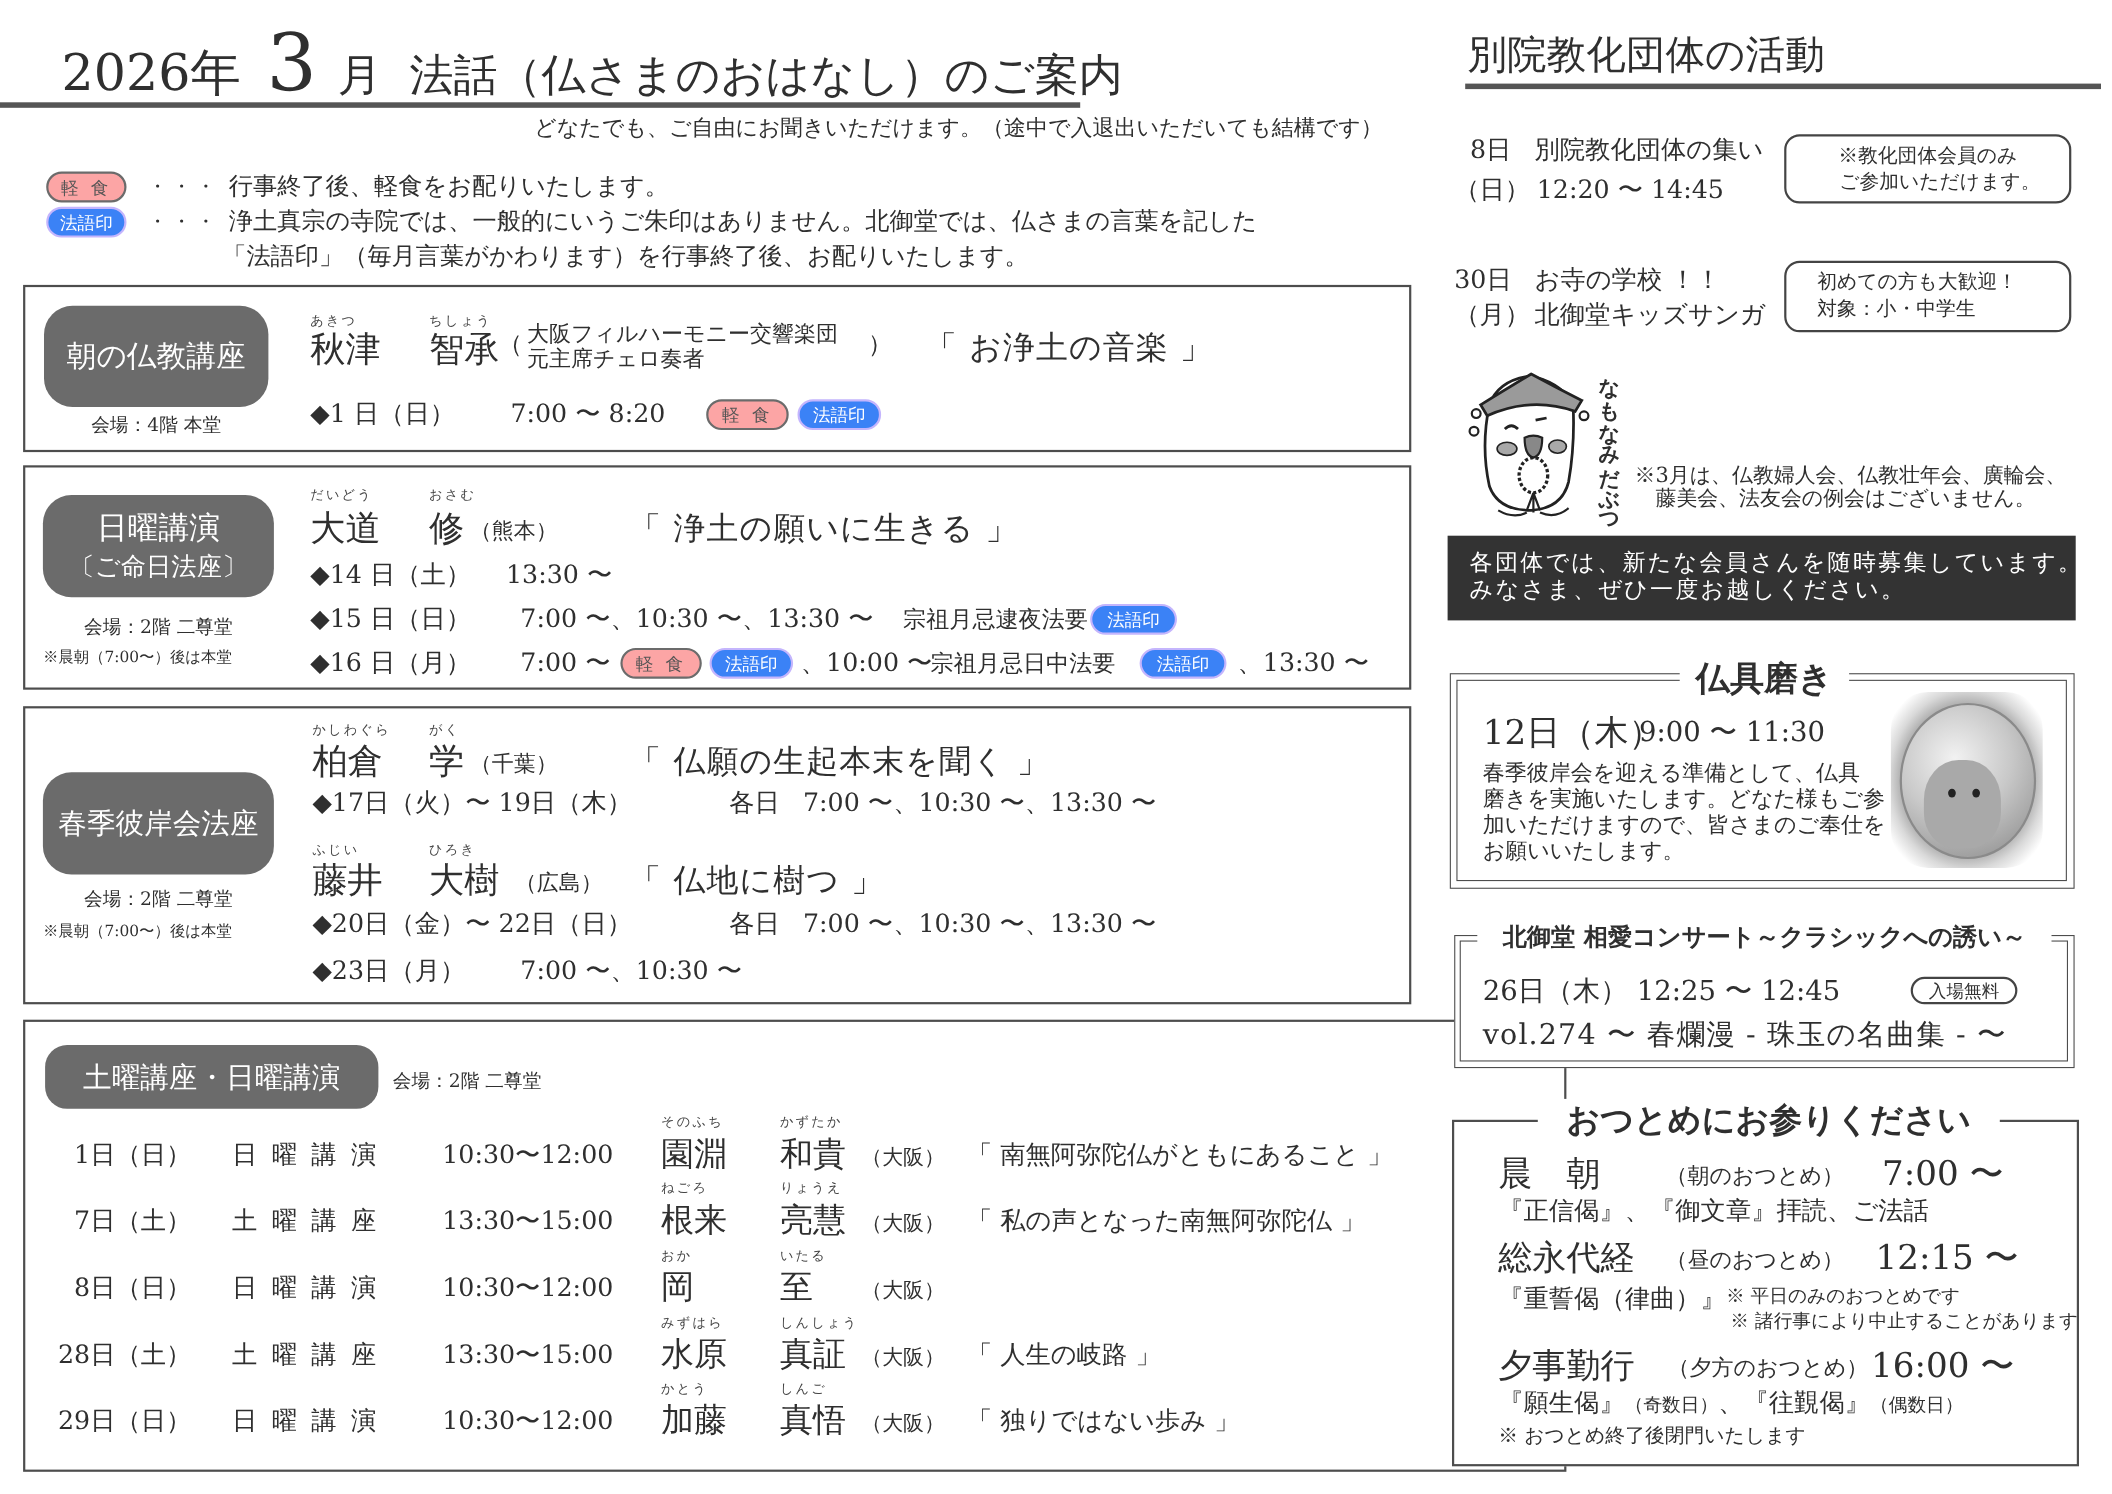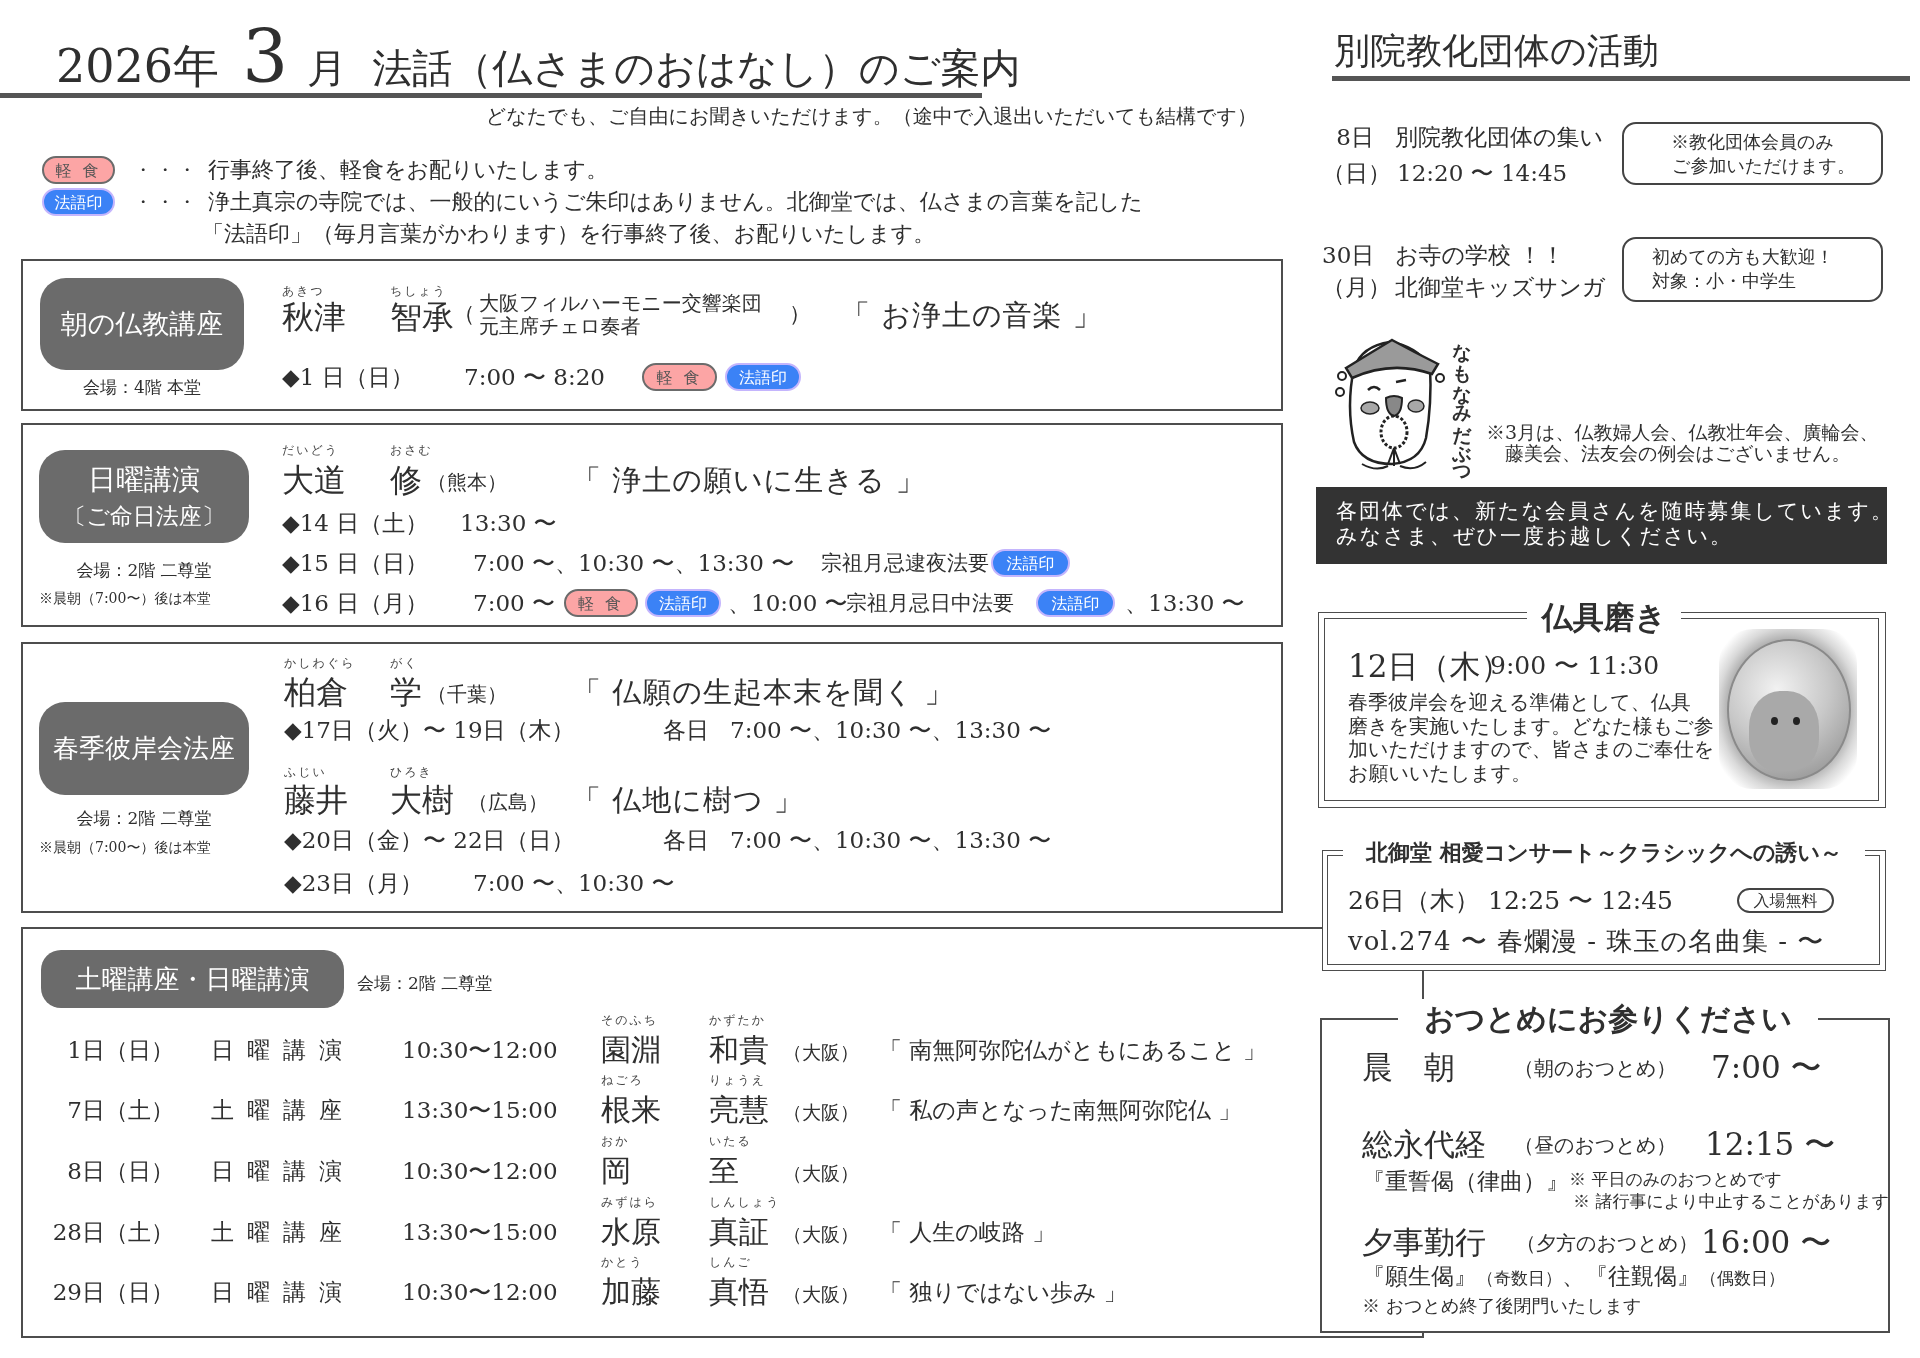--- a/index.html
+++ b/index.html
@@ -278,20 +278,21 @@
   <div class="pill" style="left:414px;top:37px;width:97px;height:25px;line-height:21px;border:2px solid #444;border-radius:13px;font-size:16px;color:#333;">入場無料</div>
   <div class="t" style="left:25px;top:73px;height:34px;line-height:34px;font-size:26px;letter-spacing:1px;">vol.274 〜 春爛漫 - 珠玉の名曲集 - 〜</div>
 </div>
 
 <div class="box" style="left:1320px;top:1018px;width:570px;height:315px;">
   <div class="sec-title" style="left:76px;top:-21px;width:420px;height:40px;line-height:40px;font-size:30px;">おつとめにお参りください</div>
 
   <div class="t" style="left:40px;top:27px;height:40px;line-height:40px;font-size:31px;">晨　朝</div>
   <div class="t" style="left:192px;top:33px;height:30px;line-height:30px;font-size:20px;">（朝のおつとめ）</div>
   <div class="t" style="left:389px;top:27px;height:40px;line-height:40px;font-size:31px;">7:00 〜</div>
+  <div class="t" style="left:40px;top:66px;height:30px;line-height:30px;font-size:23px;">『正信偈』、『御文章』拝読、ご法話</div>
 
   <div class="t" style="left:40px;top:104px;height:40px;line-height:40px;font-size:31px;">総永代経</div>
   <div class="t" style="left:192px;top:110px;height:30px;line-height:30px;font-size:20px;">（昼のおつとめ）</div>
   <div class="t" style="left:383px;top:104px;height:40px;line-height:40px;font-size:31px;">12:15 〜</div>
   <div class="t" style="left:40px;top:146px;height:30px;line-height:30px;font-size:23px;">『重誓偈（律曲）』</div>
   <div class="t" style="left:247px;top:148px;height:22px;line-height:22px;font-size:17px;">※ 平日のみのおつとめです</div>
   <div class="t" style="left:251px;top:170px;height:22px;line-height:22px;font-size:17px;">※ 諸行事により中止することがあります</div>
 
   <div class="t" style="left:40px;top:202px;height:40px;line-height:40px;font-size:31px;">夕事勤行</div>
   <div class="t" style="left:194px;top:208px;height:30px;line-height:30px;font-size:20px;">（夕方のおつとめ）</div>

